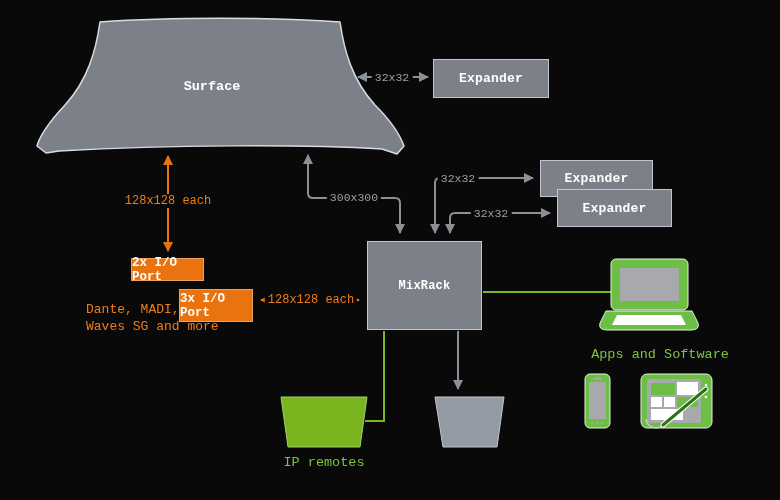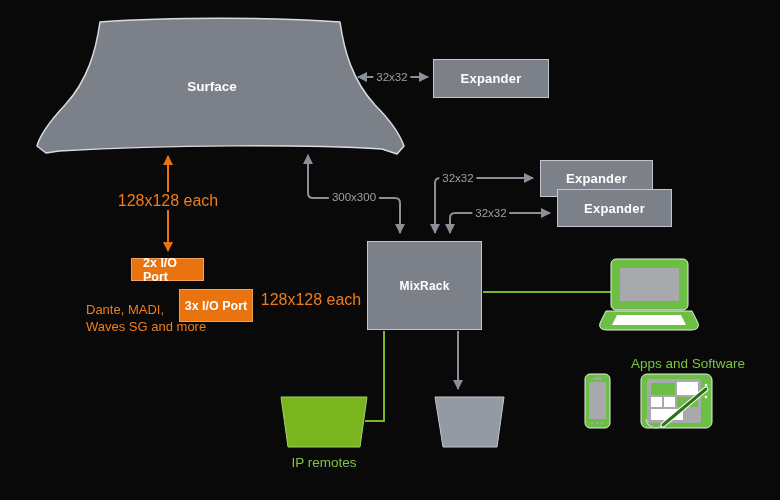--- a/index.html
+++ b/index.html
@@ -4,32 +4,32 @@
 <style>
   :root{
     --background:#090909; --node-gray:#7b8089; --node-border:#c2c6cc;
     --connector-gray:#8a9097; --label-gray:#9ba0a7; --orange:#e8730f;
     --orange-border:#f0a25d; --orange-text:#f07d1a; --green:#76b82a;
     --green-text:#7cc63f; --device-green:#6cbe45; --device-outline:#e4f2db;
     --screen-gray:#a7a9ac; --stylus-green:#2e7217; --white:#ffffff;
   }
   html,body{margin:0;padding:0;background:#000;}
   .stage{position:relative;width:780px;height:500px;background:var(--background);
-         overflow:hidden;font-family:Liberation Sans, sans-serif;}
+         overflow:hidden;font-family:Liberation Mono, monospace;}
   .stage svg{position:absolute;left:0;top:0;}
   .abs{position:absolute;box-sizing:border-box;}
   .gray-node{background:var(--node-gray);border:1.5px solid var(--node-border);
     display:flex;align-items:center;justify-content:center;color:var(--white);
     font-weight:bold;font-size:13px;letter-spacing:.2px;text-align:right;}
   .orange-node{background:var(--orange);border:1.5px solid var(--orange-border);
     display:flex;align-items:center;justify-content:center;color:var(--white);
     font-weight:bold;font-size:12.5px;}
   .conn-label{transform:translate(-50%,-50%);color:var(--label-gray);
     background:var(--background);font-size:11.5px;padding:0 3px;white-space:nowrap;}
-  .conn-label.orange{color:var(--orange-text);font-size:16px;}
+  .conn-label.orange{color:var(--orange-text);font-size:12px;}
   .free-label{white-space:pre-line;}
   .surface-label{transform:translate(-50%,-50%);color:var(--white);
     font-size:13.5px;font-weight:bold;}
   .green-label{color:var(--green-text);font-size:13.5px;text-align:center;}
   .gray-label{color:var(--label-gray);font-size:13.5px;text-align:center;line-height:16px;}
   .protocols{color:var(--orange-text);font-size:13px;line-height:17px;}
 </style>
 </head>
 <body>
 
@@ -109,32 +109,32 @@
     <span>Expander</span>
   </div>
   <div class="abs gray-node" style="left:557px;top:189px;width:115px;height:38px;">
     <span>Expander</span>
   </div>
 
   <div class="abs gray-node" style="left:367px;top:241px;width:115px;height:89px;font-size:12px;">
     <span>MixRack</span>
   </div>
 
-  <div class="abs orange-node" style="left:131px;top:258px;width:73px;height:23px;padding-left:11px;">
+  <div class="abs orange-node" style="left:131px;top:258px;width:73px;height:23px;">
     <span>2x I/O Port</span>
   </div>
   <div class="abs orange-node" style="left:179px;top:289px;width:74px;height:33px;">
     <span>3x I/O Port</span>
   </div>
 
   <div class="abs conn-label" style="left:392px;top:77px;">32x32</div>
   <div class="abs conn-label" style="left:354px;top:197px;">300x300</div>
   <div class="abs conn-label" style="left:458px;top:178px;">32x32</div>
   <div class="abs conn-label" style="left:491px;top:213px;">32x32</div>
   <div class="abs conn-label orange" style="left:168px;top:201px;">128x128 each</div>
   <div class="abs conn-label orange" style="left:311px;top:300px;">128x128 each</div>
 
   <div class="abs protocols free-label" style="left:86px;top:301px;">Dante, MADI,
 Waves SG and more</div>
-  <div class="abs green-label" style="left:608px;top:347px;width:160px;margin-top:9px;">Apps and Software</div>
+  <div class="abs green-label" style="left:580px;top:347px;width:160px;">Apps and Software</div>
   <div class="abs green-label" style="left:264px;top:455px;width:120px;">IP remotes</div>
 
 </div>
 
 </body></html>

